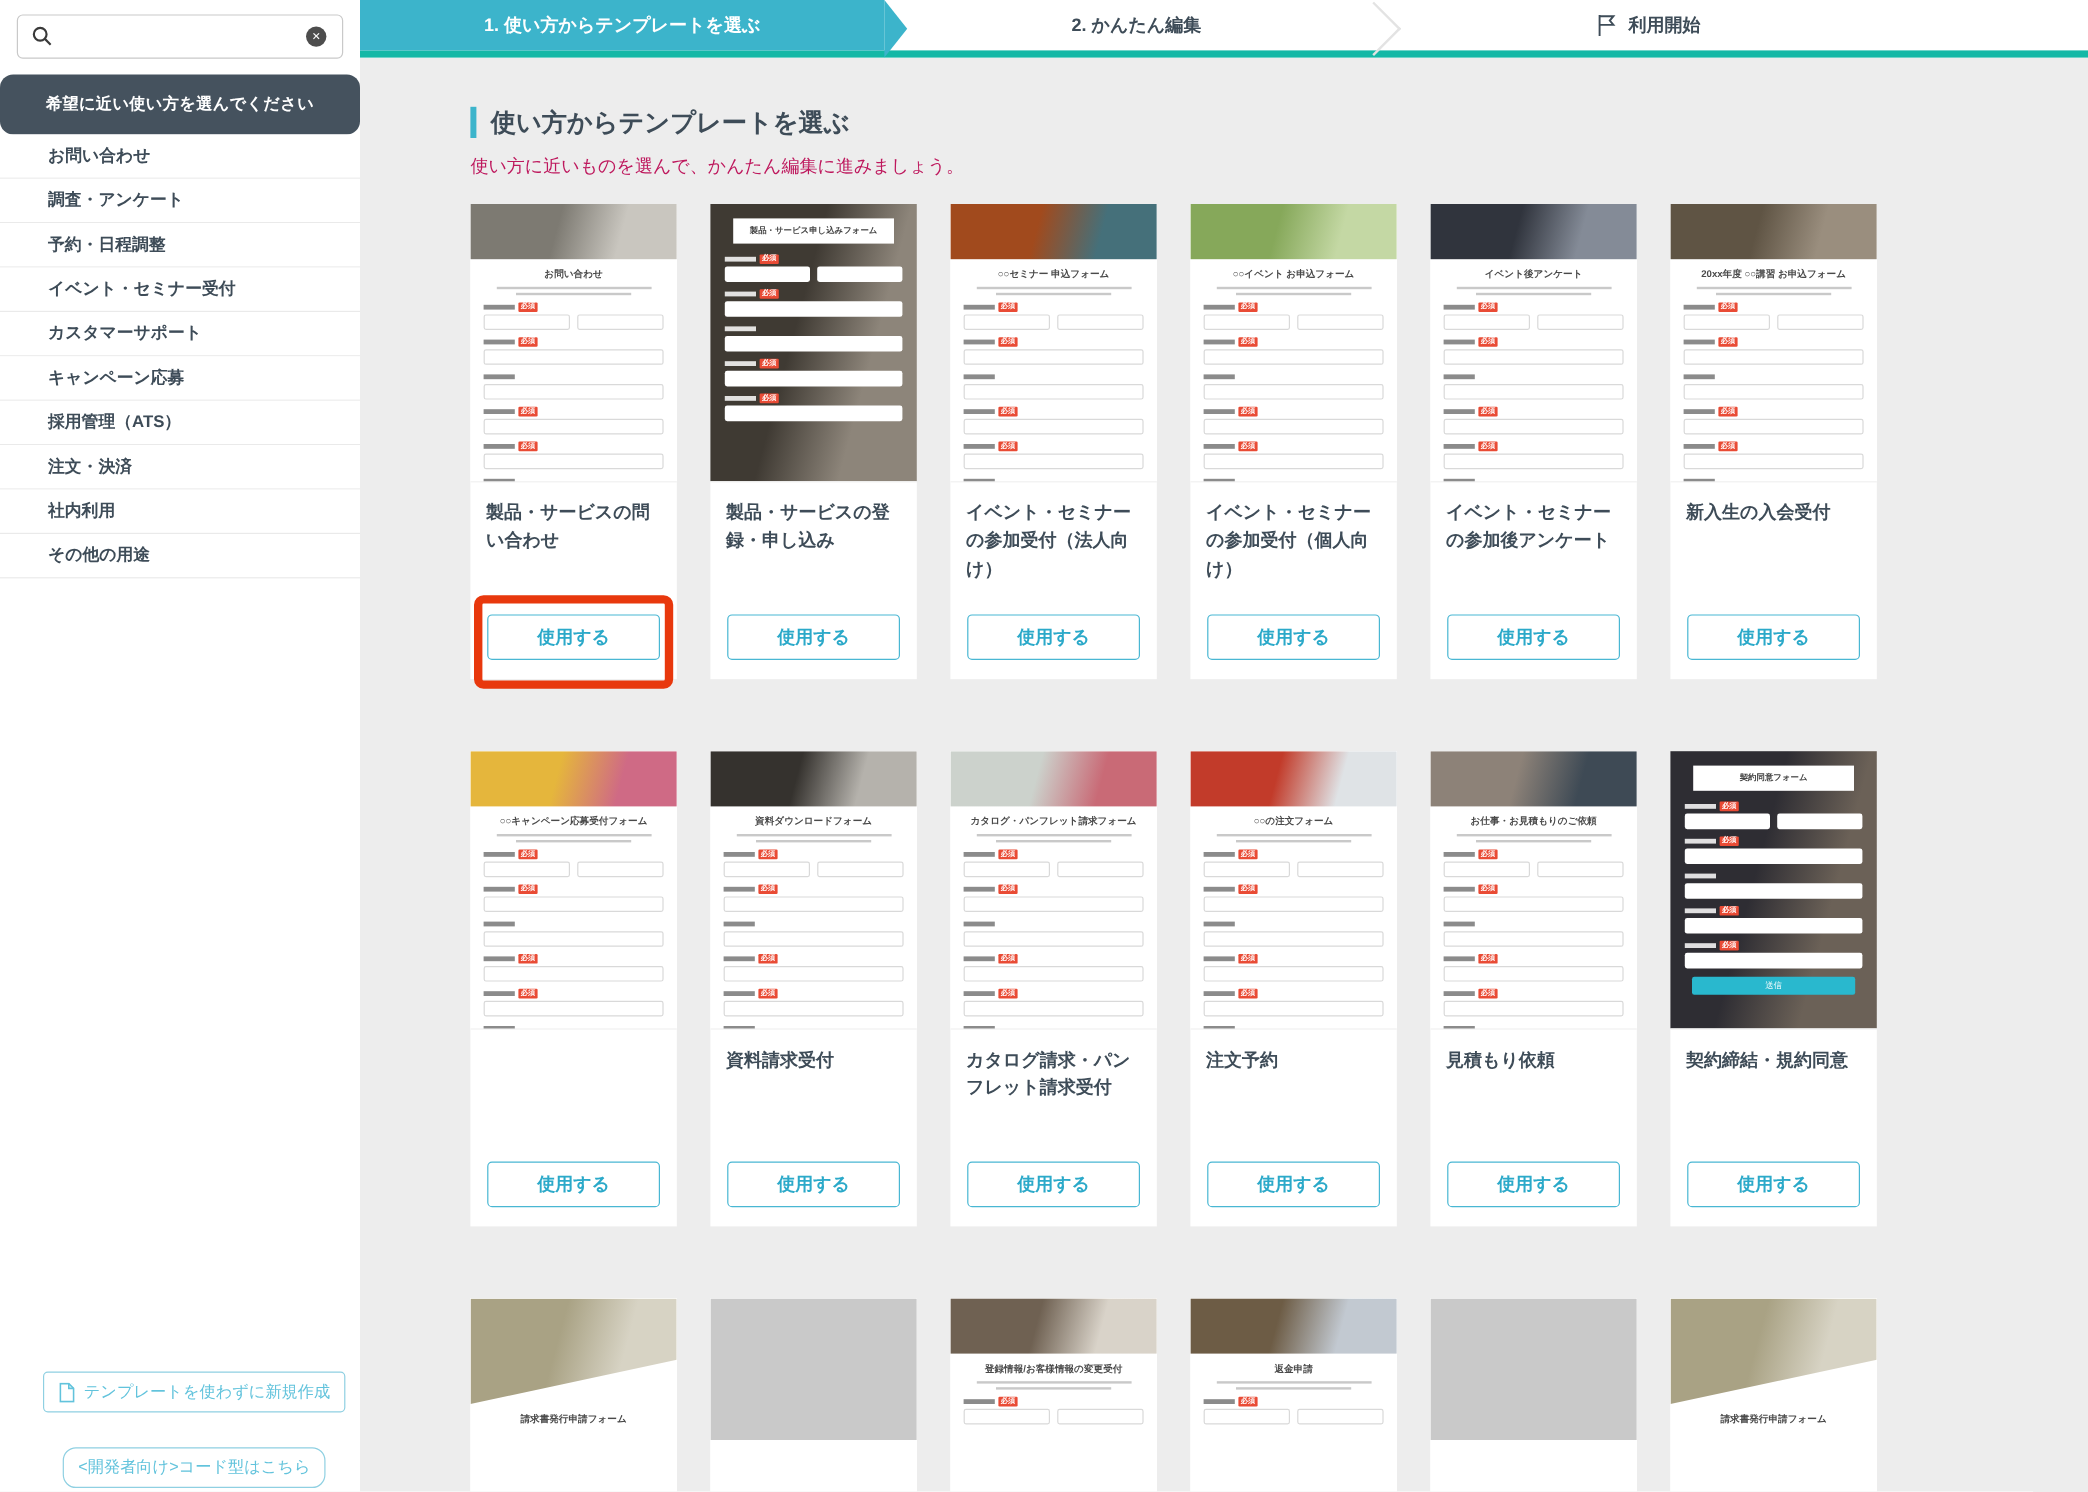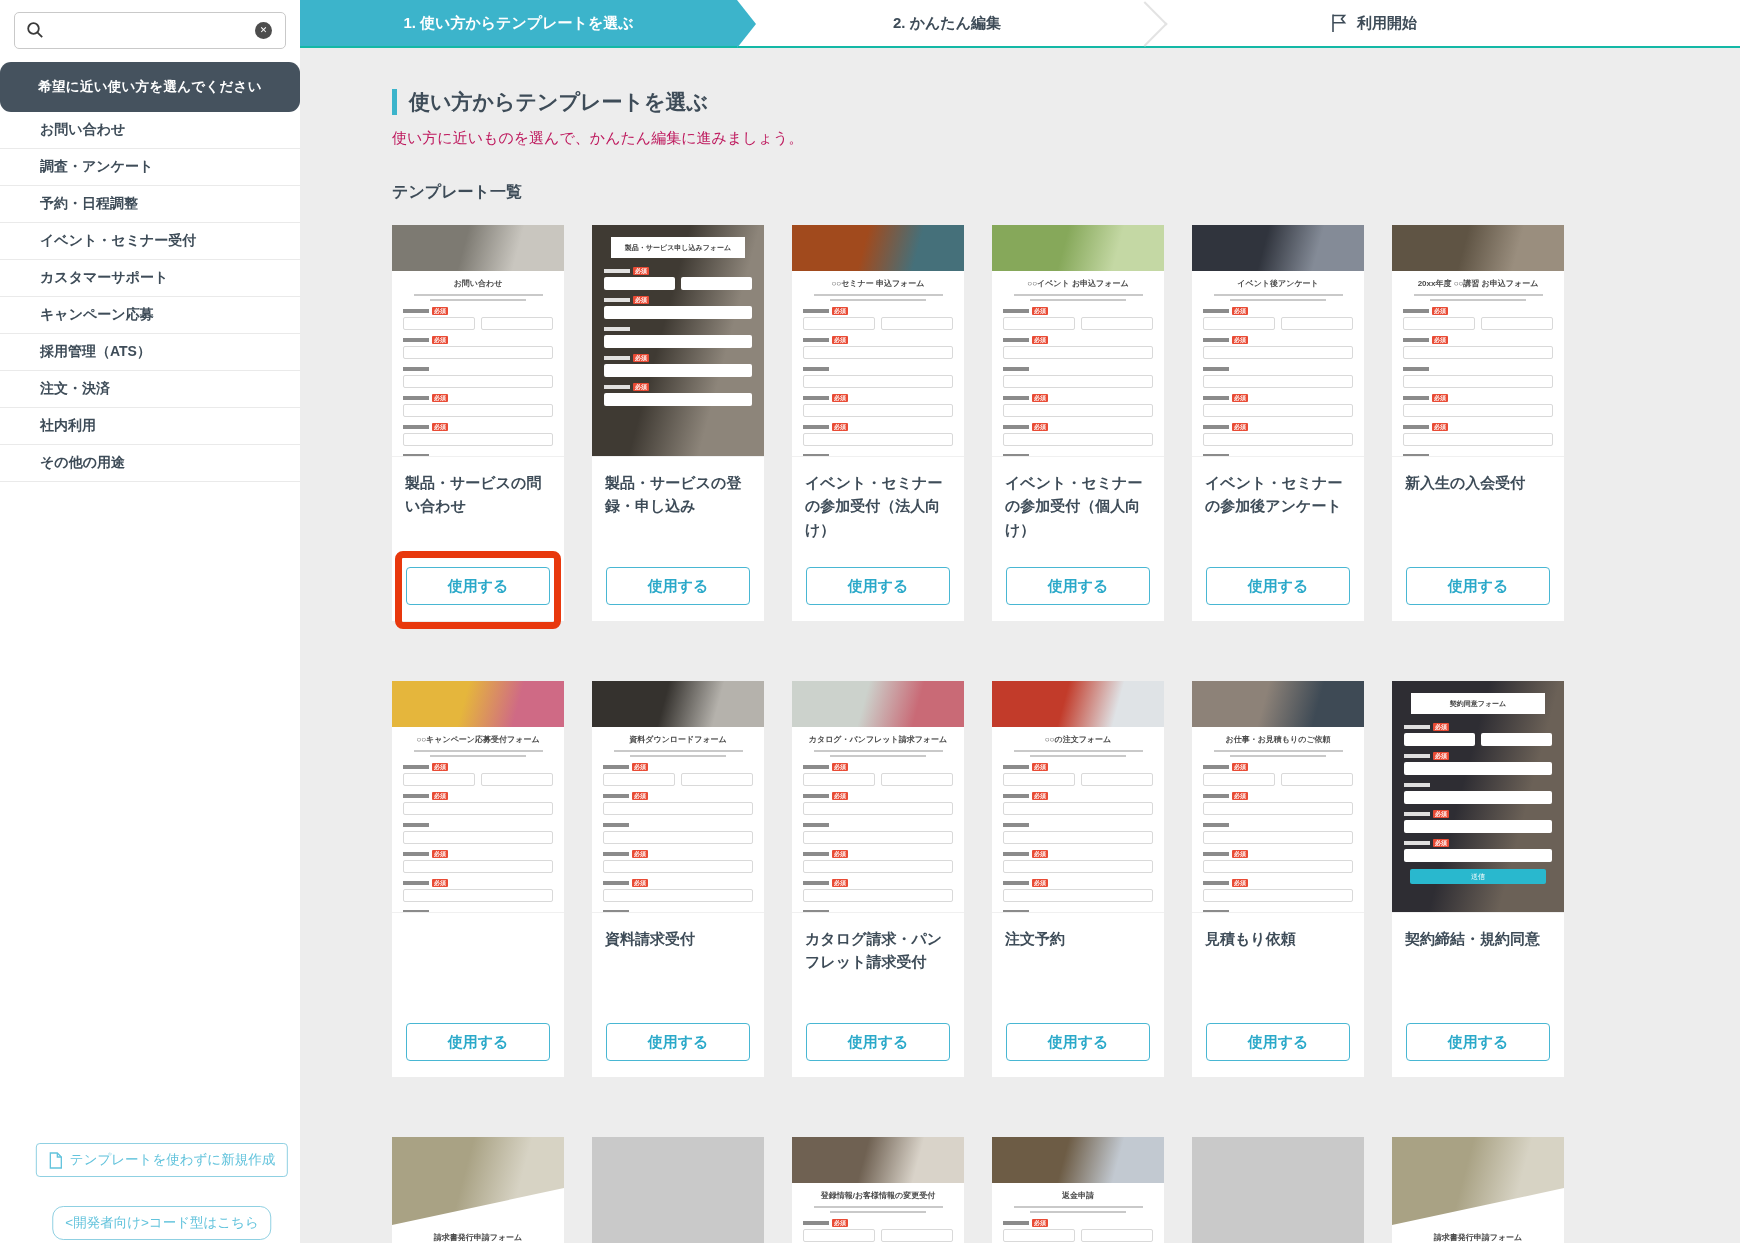--- a/index.html
+++ b/index.html
@@ -20,21 +20,21 @@
   .search-icon{position:absolute;left:26px;top:21px;width:18px;height:18px;}
   .clear-btn{position:absolute;right:28px;top:22px;width:17px;height:17px;border:none;border-radius:50%;background:#4d4d4d;color:#fff;font-size:9px;line-height:17px;text-align:center;cursor:pointer;padding:0;}
   .side-header{height:50px;background:var(--sidebar_header_bg,#45525e);color:#fff;display:flex;align-items:center;justify-content:center;font-size:13.5px;font-weight:700;letter-spacing:.02em;border-radius:11px;}
   .menu{list-style:none;}
   .menu li{height:37px;display:flex;align-items:center;padding-left:40px;font-size:14px;font-weight:700;color:var(--text_dark);border-bottom:1px solid #eaeaea;cursor:pointer;background:#fff;}
   .side-footer{position:absolute;left:0;bottom:0;width:100%;height:130px;}
   .side-footer .ghost-btn{position:absolute;left:50%;transform:translateX(-50%);display:flex;align-items:center;gap:7px;white-space:nowrap;background:#fff;border:1px solid #8fd0e2;border-radius:4px;color:var(--footer_teal,#62c3dc);font-size:13.5px;font-weight:400;padding:7px 12px;cursor:pointer;margin-left:12px;}
   .ghost-btn.new{bottom:66px;}
   .ghost-btn.dev{bottom:3px;border-radius:11px;}
   
-  .stepper{position:absolute;left:300px;top:0;width:1440px;height:48px;background:#fff;display:flex;border-bottom:2px solid #14b8a6;z-index:4;}
+  .stepper{position:absolute;left:300px;top:0;width:1440px;height:48px;background:#fff;display:flex;border-bottom:6px solid #14b8a6;z-index:4;}
   .step{display:flex;align-items:center;justify-content:center;font-size:15px;font-weight:700;position:relative;}
   .step.s1{width:437px;background:var(--accent_teal,#3cb4cb);color:#fff;}
   .step.s1::after{content:'';position:absolute;right:-19px;top:0;border-top:24px solid transparent;border-bottom:24px solid transparent;border-left:19px solid var(--accent_teal,#3cb4cb);z-index:3;}
   .step.s2{width:420px;color:var(--text_dark);}
   .step.s2 .chev{position:absolute;right:-4px;top:8px;width:32px;height:32px;border-top:2px solid #e3e3e3;border-right:2px solid #e3e3e3;transform:rotate(45deg);background:transparent;}
   .step.s3{flex:1;color:var(--text_dark);padding-right:150px;gap:9px;justify-content:center;}
   .flag-icon{width:18px;height:20px;display:block;}
   
   .main{position:absolute;left:300px;top:48px;width:1440px;height:1195px;background:var(--page_bg,#ededed);padding:40px 0 0 92px;overflow:hidden;}
   .page-title{display:flex;align-items:center;gap:12px;font-size:21px;font-weight:700;color:var(--text_dark);text-align:right;}
@@ -121,21 +121,20 @@
       <line x1="3" y1="1.5" x2="3" y2="19"></line>
       <path d="M3 2.5h11.5l-3 3.6 3 3.6H3"></path>
     </svg>
     <span>利用開始</span>
   </div>
 </nav>
 
 <main class="main">
   <h1 class="page-title">使い方からテンプレートを選ぶ</h1>
   <p class="page-sub">使い方に近いものを選んで、かんたん編集に進みましょう。</p>
-  <h2 class="section-label">テンプレート一覧</h2>
   <div class="grid">
       <div class="card">
         <div class="thumb">
           <div class="thumb-photo" style="background: linear-gradient(105deg, rgb(125, 122, 114) 0%, rgb(125, 122, 114) 42%, rgb(201, 198, 191) 72%, rgb(201, 198, 191) 100%);"></div>
           <div class="mini">
             <div class="mini-title">お問い合わせ</div>
             <div class="mini-sub">
               <span class="bar w86"></span>
               <span class="bar w64"></span>
             </div>

